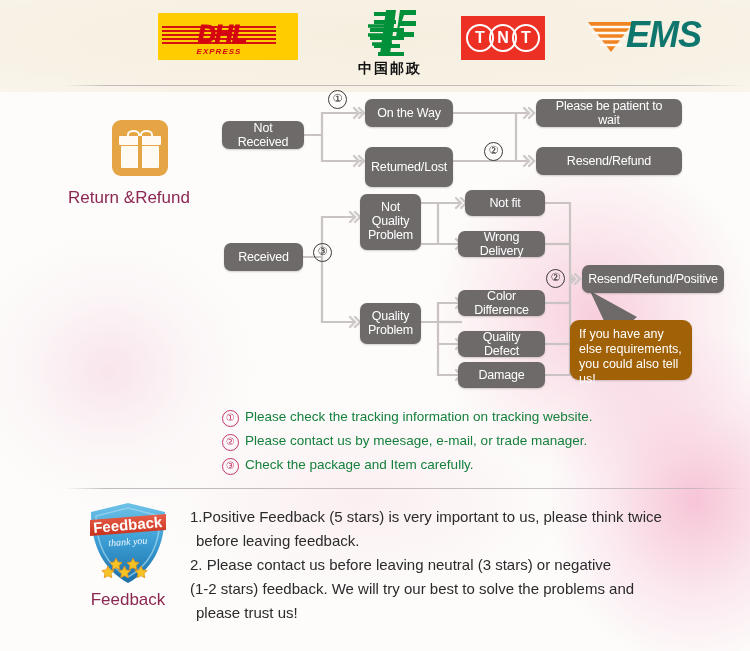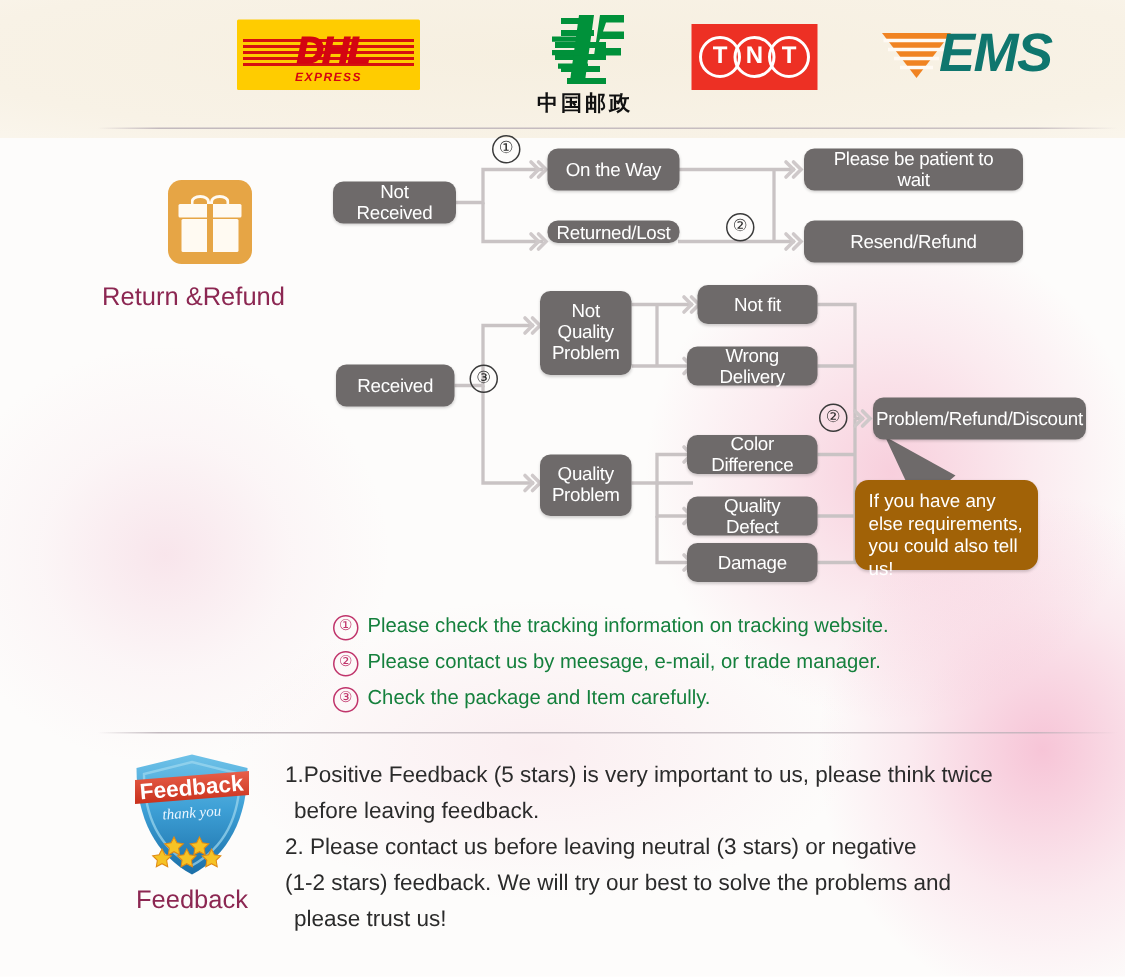--- a/index.html
+++ b/index.html
@@ -35,21 +35,21 @@
   .bg-pinkD{
     position:absolute;left:150px;top:400px;width:420px;height:200px;
     background:radial-gradient(closest-side, rgba(243,190,205,.22), rgba(243,190,205,0) 100%);
   }
 
   
   .logos{position:absolute;left:0;top:0;width:750px;height:88px;}
   .logo{position:absolute;}
 
   
-  .dhl{left:158px;top:13px;width:122px;height:47px;background:#ffcc00;
+  .dhl{left:158px;top:13px;width:140px;height:47px;background:#ffcc00;
        border-radius:1px;overflow:hidden;}
   .dhl .stripes{position:absolute;left:4px;top:13px;width:114px;height:18px;}
   .dhl .stripes i{position:absolute;left:0;height:2px;width:100%;background:#d40511;opacity:.95;}
   .dhl .word{position:absolute;left:16px;top:8px;width:96px;height:26px;
        font-family:"Liberation Sans",sans-serif;font-weight:bold;font-style:italic;
        font-size:25px;letter-spacing:-1px;color:#d40511;line-height:26px;
        text-align:center;-webkit-text-stroke:1px #d40511;}
   .dhl .sub{position:absolute;left:0;top:34px;width:122px;text-align:center;
        font-size:8px;font-weight:bold;font-style:italic;color:#d40511;letter-spacing:1px;}
 
@@ -295,21 +295,21 @@
           </g>
       </g>
 
       <path d="M590 291 L612 338 L637 317 Z" fill="#6e6a6a"></path>
     </svg>
 
     <div class="node" style="left:222px;top:121px;width:82px;height:28px;">Not Received</div>
 
     <div class="node" style="left:365px;top:99px;width:88px;height:28px;">On the Way</div>
 
-    <div class="node" style="left:365px;top:147px;width:88px;height:15px;">Returned/Lost</div>
+    <div class="node" style="left:365px;top:147px;width:88px;height:40px;">Returned/Lost</div>
 
     <div class="node" style="left:536px;top:99px;width:146px;height:28px;">Please be patient to wait</div>
 
     <div class="node" style="left:536px;top:147px;width:146px;height:28px;">Resend/Refund</div>
 
     <div class="node" style="left:224px;top:243px;width:79px;height:28px;text-align:center;">Received</div>
 
     <div class="node multi" style="left:360px;top:194px;width:61px;height:56px;">
       <div>Not</div>
       <div>Quality</div>
@@ -324,21 +324,21 @@
       <div>Quality</div>
       <div>Problem</div>
     </div>
 
     <div class="node" style="left:458px;top:290px;width:87px;height:26px;">Color Difference</div>
 
     <div class="node" style="left:458px;top:331px;width:87px;height:26px;">Quality Defect</div>
 
     <div class="node" style="left:458px;top:362px;width:87px;height:26px;">Damage</div>
 
-    <div class="node" style="left:582px;top:265px;width:142px;height:28px;">Problem/Refund/Discount</div>
+    <div class="node" style="left:582px;top:265px;width:142px;height:28px;">Resend/Refund/Positive</div>
 
     <div class="bubble" style="left:570px;top:320px;width:122px;height:60px;">If you have any else requirements, you could also tell us!</div>
 
     <div class="marker" style="left:328px;top:90px;">①</div>
     <div class="marker" style="left:484px;top:142px;">②</div>
     <div class="marker" style="left:313px;top:243px;">③</div>
     <div class="marker" style="left:546px;top:269px;">②</div>
   </div>
 
   <div class="notes">

